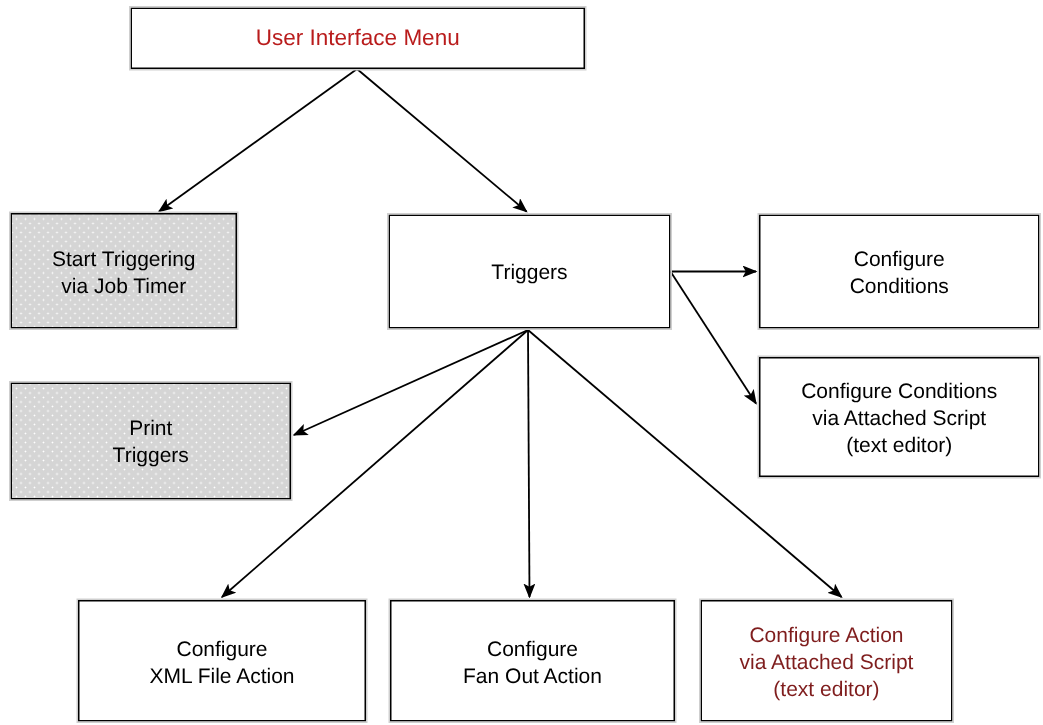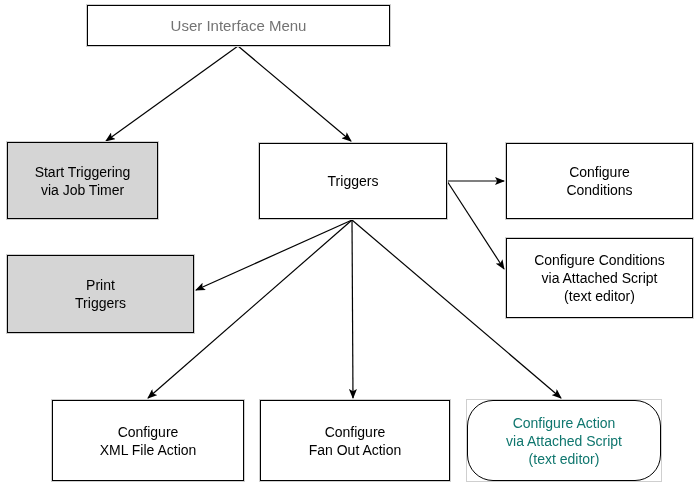--- a/index.html
+++ b/index.html
@@ -94,21 +94,21 @@
         <line x1="447" y1="181" x2="504" y2="181" stroke="#000000" stroke-width="1.2" marker-end="url(#arrowhead)"></line>
         <line x1="447" y1="181" x2="504" y2="269" stroke="#000000" stroke-width="1.2" marker-end="url(#arrowhead)"></line>
         <line x1="352" y1="220" x2="196" y2="290" stroke="#000000" stroke-width="1.2" marker-end="url(#arrowhead)"></line>
         <line x1="352" y1="220" x2="148" y2="398" stroke="#000000" stroke-width="1.2" marker-end="url(#arrowhead)"></line>
         <line x1="352" y1="220" x2="353" y2="398" stroke="#000000" stroke-width="1.2" marker-end="url(#arrowhead)"></line>
         <line x1="352" y1="220" x2="561" y2="398" stroke="#000000" stroke-width="1.2" marker-end="url(#arrowhead)"></line>
       </g>
   </svg>
 
   <div id="node-layer">
-      <div class="node" style="left: 87px; top: 5px; width: 303px; height: 41px; background-color: rgb(255, 255, 255); border-color: rgb(0, 0, 0); color: #737373;">
+      <div class="node" style="left: 87px; top: 5px; width: 303px; height: 41px; background-color: rgb(255, 255, 255); border-color: rgb(0, 0, 0); color: #b91c1c;">
         <span class="node-label" style="font-size: 15px;">User Interface Menu</span>
       </div>
       <div class="node shaded" style="left: 7px; top: 142px; width: 151px; height: 77px; background-color: rgb(213, 213, 213); border-color: rgb(0, 0, 0); color: rgb(0, 0, 0);">
         <span class="node-label" style="font-size: 14px;">Start Triggering
 via Job Timer</span>
       </div>
       <div class="node" style="left: 259px; top: 143px; width: 188px; height: 76px; background-color: rgb(255, 255, 255); border-color: rgb(0, 0, 0); color: rgb(0, 0, 0);">
         <span class="node-label" style="font-size: 14px;">Triggers</span>
       </div>
       <div class="node" style="left: 506px; top: 143px; width: 187px; height: 76px; background-color: rgb(255, 255, 255); border-color: rgb(0, 0, 0); color: rgb(0, 0, 0);">
@@ -125,20 +125,20 @@
 Triggers</span>
       </div>
       <div class="node" style="left: 52px; top: 400px; width: 192px; height: 81px; background-color: rgb(255, 255, 255); border-color: rgb(0, 0, 0); color: rgb(0, 0, 0);">
         <span class="node-label" style="font-size: 14px;">Configure
 XML File Action</span>
       </div>
       <div class="node" style="left: 260px; top: 400px; width: 190px; height: 81px; background-color: rgb(255, 255, 255); border-color: rgb(0, 0, 0); color: rgb(0, 0, 0);">
         <span class="node-label" style="font-size: 14px;">Configure
 Fan Out Action</span>
       </div>
-      <div class="node" style="left: 467px; top: 400px; width: 194px; height: 81px; background-color: rgb(255, 255, 255); border-color: rgb(0, 0, 0); color: #0f766e; border-radius: 26px;">
+      <div class="node" style="left: 467px; top: 400px; width: 168px; height: 81px; background-color: rgb(255, 255, 255); border-color: rgb(0, 0, 0); color: #7f1d1d;">
         <span class="node-label" style="font-size: 14px;">Configure Action
 via Attached Script
 (text editor)</span>
       </div>
     </div>
 
 </div>
 
 </body></html>

